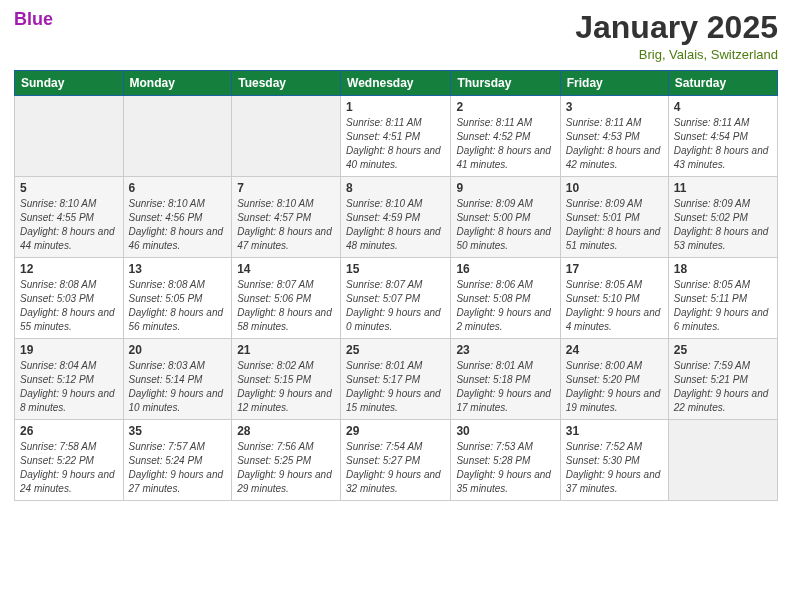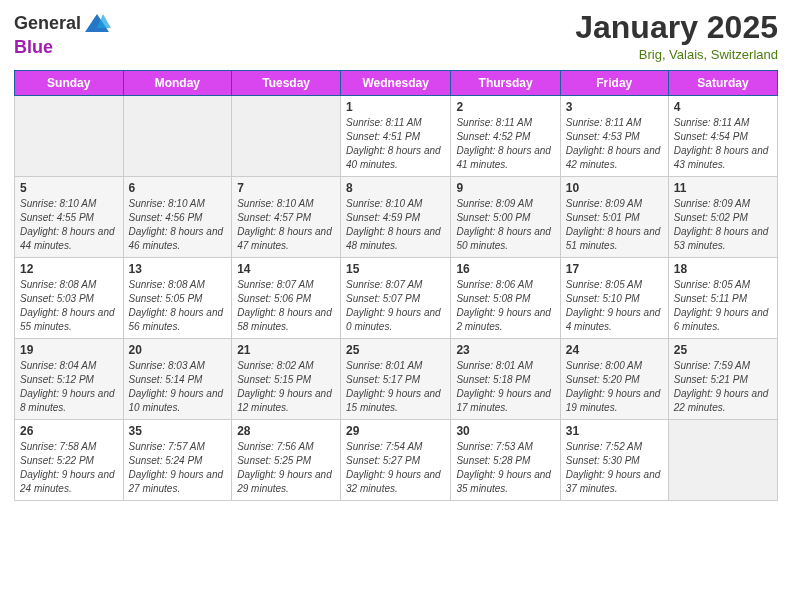--- a/index.html
+++ b/index.html
@@ -82,22 +82,21 @@
       background: #fff;
     }
     .calendar tr:nth-child(even) td {
       background: #f5f5f5;
     }
     .calendar tr:nth-child(odd) td {
       background: #fff;
     }
     
     .calendar thead tr th {
-      background: #d946ef;
-      text-align: center;
+      background: #15803d;
     }
     .day-number {
       font-size: 12px;
       font-weight: bold;
       margin-bottom: 2px;
       color: #333;
     }
     .day-info {
       font-size: 10px;
       color: #444;
@@ -108,27 +107,20 @@
       background: #f0f0f0 !important;
     }
   </style>
 </head>
 <body>
 
 <div class="page">
   <div class="header">
     <div class="logo">
       <div>
-        <div style="display:flex;align-items:center;">
-          <span class="logo-text logo-general">General</span>
-          <svg class="logo-icon" viewBox="0 0 28 28">
-            <polygon points="14,4 26,22 2,22" fill="#2577c8"></polygon>
-            <polygon points="20,4 28,18 14,18" fill="#1a9fe0" opacity="0.7"></polygon>
-          </svg>
-        </div>
         <div class="logo-text logo-blue">Blue</div>
       </div>
     </div>
     <div class="title-block">
       <div class="title-main">January 2025</div>
       <div class="title-sub">Brig, Valais, Switzerland</div>
     </div>
   </div>
 
   <table class="calendar">

